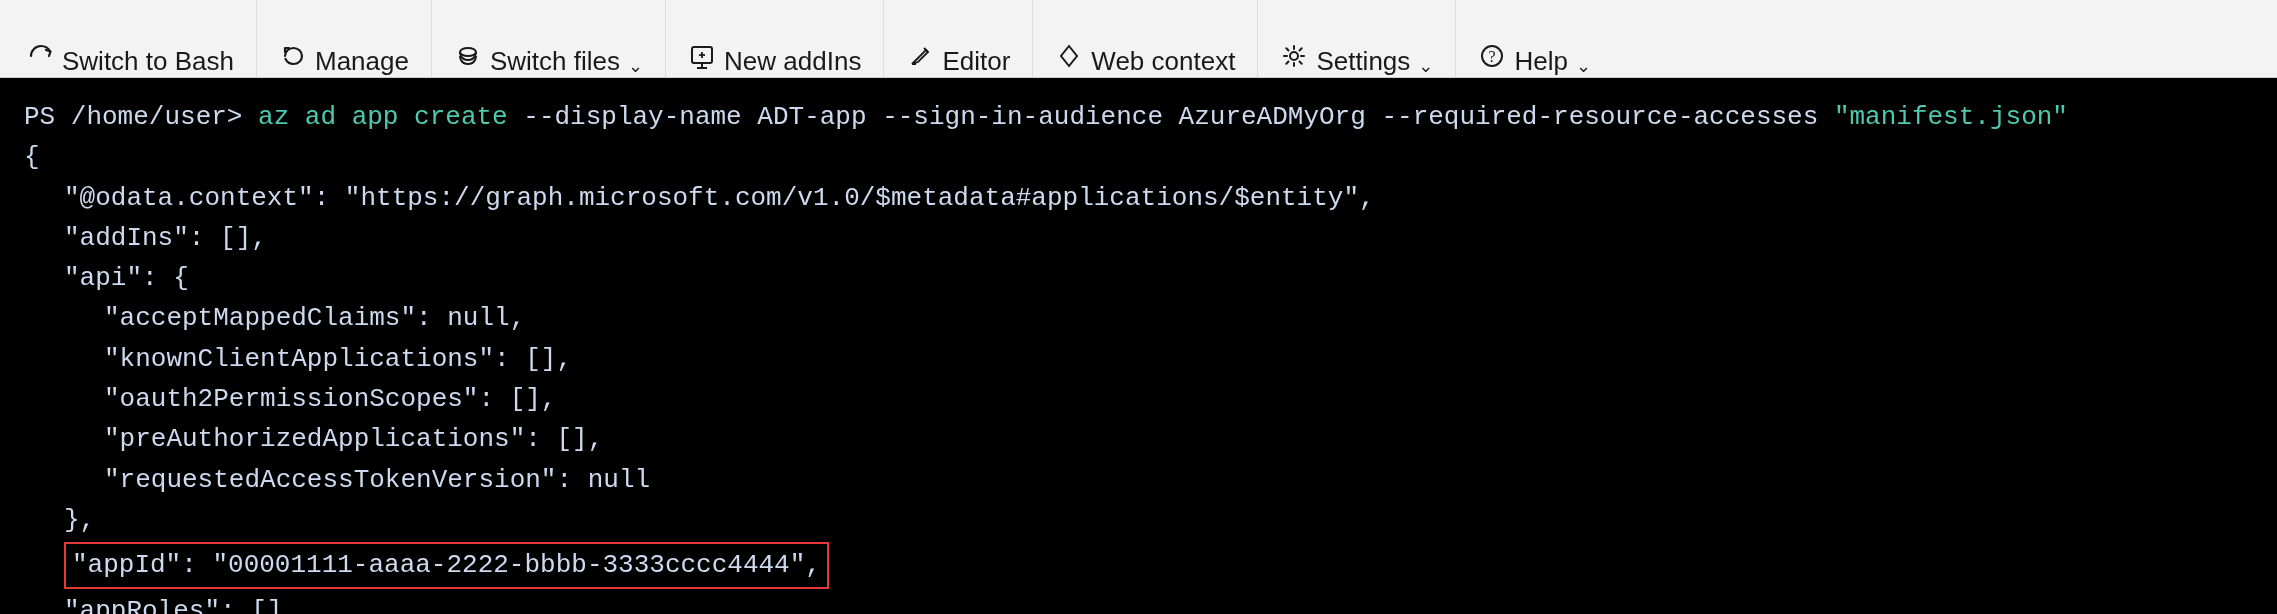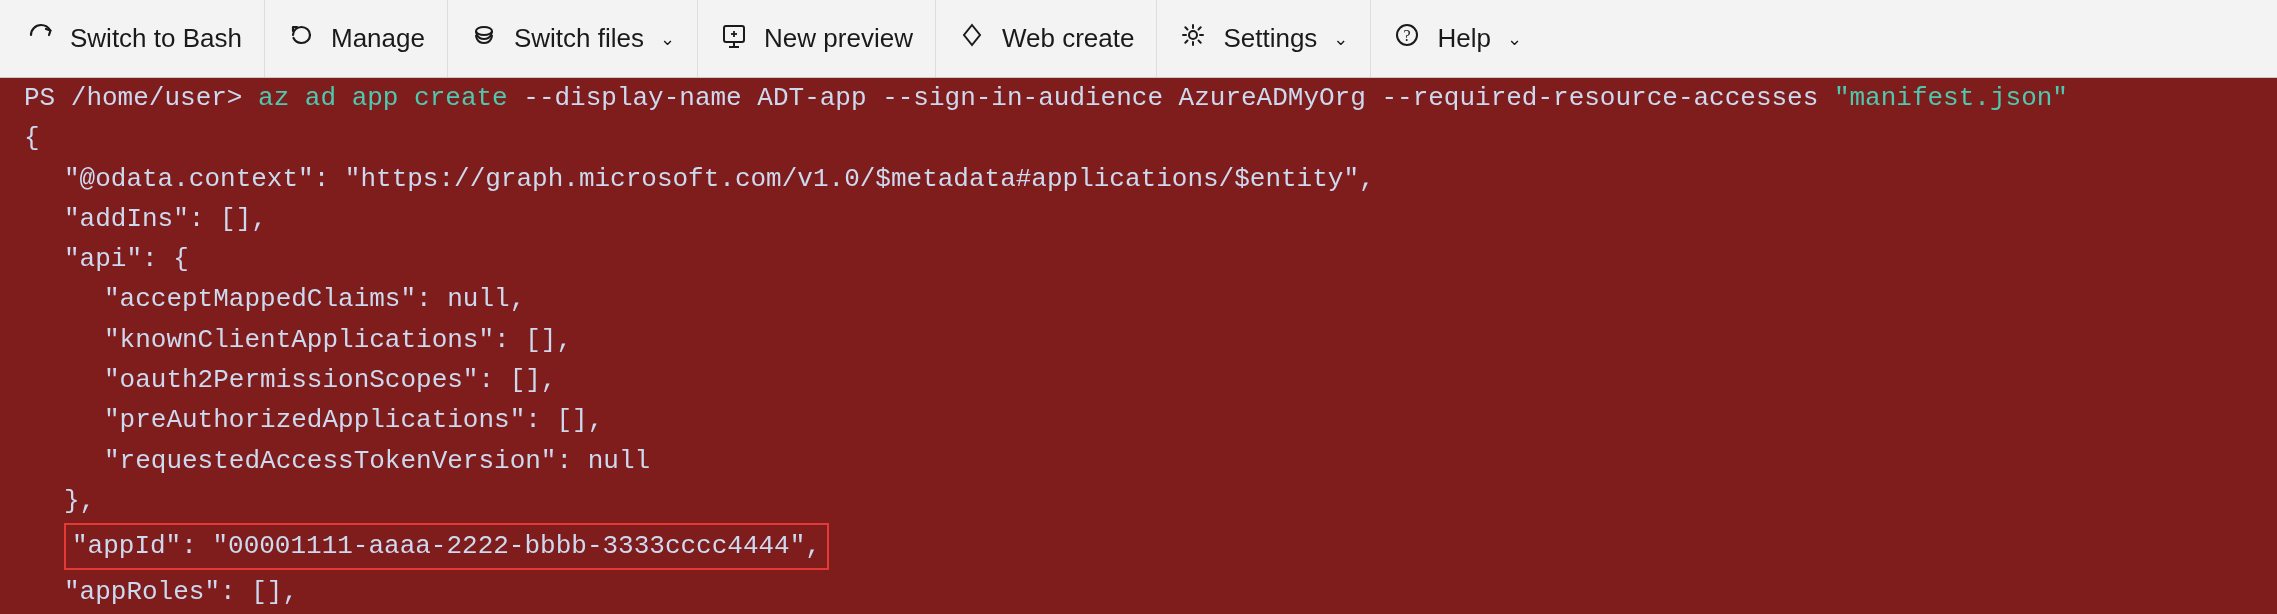--- a/index.html
+++ b/index.html
@@ -17,37 +17,37 @@
       display: flex;
       align-items: center;
       background: #f3f3f3;
       border-bottom: 1px solid #ccc;
       height: 78px;
       padding: 0 18px;
       gap: 0;
     }
     .toolbar-item {
       display: flex;
-      align-items: center;
-      gap: 16px;
+      align-items: flex-end;
+      gap: 8px;
       padding: 0 22px;
       height: 100%;
       font-family: 'Segoe UI', Arial, sans-serif;
       font-size: 26px;
       color: #1a1a1a;
       cursor: pointer;
       border-right: 1px solid #ddd;
       white-space: nowrap;
     }
     .toolbar-item:first-child { padding-left: 8px; }
 
     
     .terminal {
-      background: #7f1d1d;
-      padding: 0 24px;
+      background: #000000;
+      padding: 19px 24px;
       font-size: 26px;
       line-height: 1.55;
       height: calc(614px - 78px);
       overflow: hidden;
     }
   </style>
 </head>
 <body>
 
 <div class="toolbar">
@@ -88,31 +88,41 @@
   <div class="toolbar-item">
     <span>
       <svg width="28" height="28" viewBox="0 0 28 28" fill="none">
         <rect x="4" y="5" width="20" height="16" rx="2" stroke="#1a1a1a" stroke-width="2"></rect>
         <line x1="14" y1="21" x2="14" y2="26" stroke="#1a1a1a" stroke-width="2"></line>
         <line x1="9" y1="26" x2="19" y2="26" stroke="#1a1a1a" stroke-width="2"></line>
         <line x1="14" y1="10" x2="14" y2="16" stroke="#1a1a1a" stroke-width="1.8"></line>
         <line x1="11" y1="13" x2="17" y2="13" stroke="#1a1a1a" stroke-width="1.8"></line>
       </svg>
     </span>
-    <span>New preview</span>
+    <span>New addIns</span>
   </div>
 
+  <div class="toolbar-item">
+    <span>
+      <svg width="28" height="28" viewBox="0 0 28 28" fill="none">
+        <path d="M6 22 L10 18 L20 8 L22 10 L12 20 Z" stroke="#1a1a1a" stroke-width="1.8" fill="none"></path>
+        <line x1="18" y1="6" x2="22" y2="10" stroke="#1a1a1a" stroke-width="2"></line>
+        <line x1="6" y1="22" x2="10" y2="22" stroke="#1a1a1a" stroke-width="2"></line>
+      </svg>
+    </span>
+    <span>Editor</span>
+  </div>
 
   <div class="toolbar-item">
     <span>
       <svg width="28" height="28" viewBox="0 0 28 28" fill="none">
         <path d="M14 4 L22 14 L14 24 L6 14 Z" stroke="#1a1a1a" stroke-width="2" fill="none"></path>
       </svg>
     </span>
-    <span>Web create</span>
+    <span>Web context</span>
   </div>
 
   <div class="toolbar-item">
     <span>
       <svg width="28" height="28" viewBox="0 0 28 28" fill="none">
         <circle cx="14" cy="14" r="4" stroke="#1a1a1a" stroke-width="2"></circle>
         <path d="M14 4 L14 7 M14 21 L14 24 M4 14 L7 14 M21 14 L24 14 M6.3 6.3 L8.5 8.5 M19.5 19.5 L21.7 21.7 M21.7 6.3 L19.5 8.5 M8.5 19.5 L6.3 21.7" stroke="#1a1a1a" stroke-width="2" stroke-linecap="round"></path>
       </svg>
     </span>
     <span>Settings</span>

